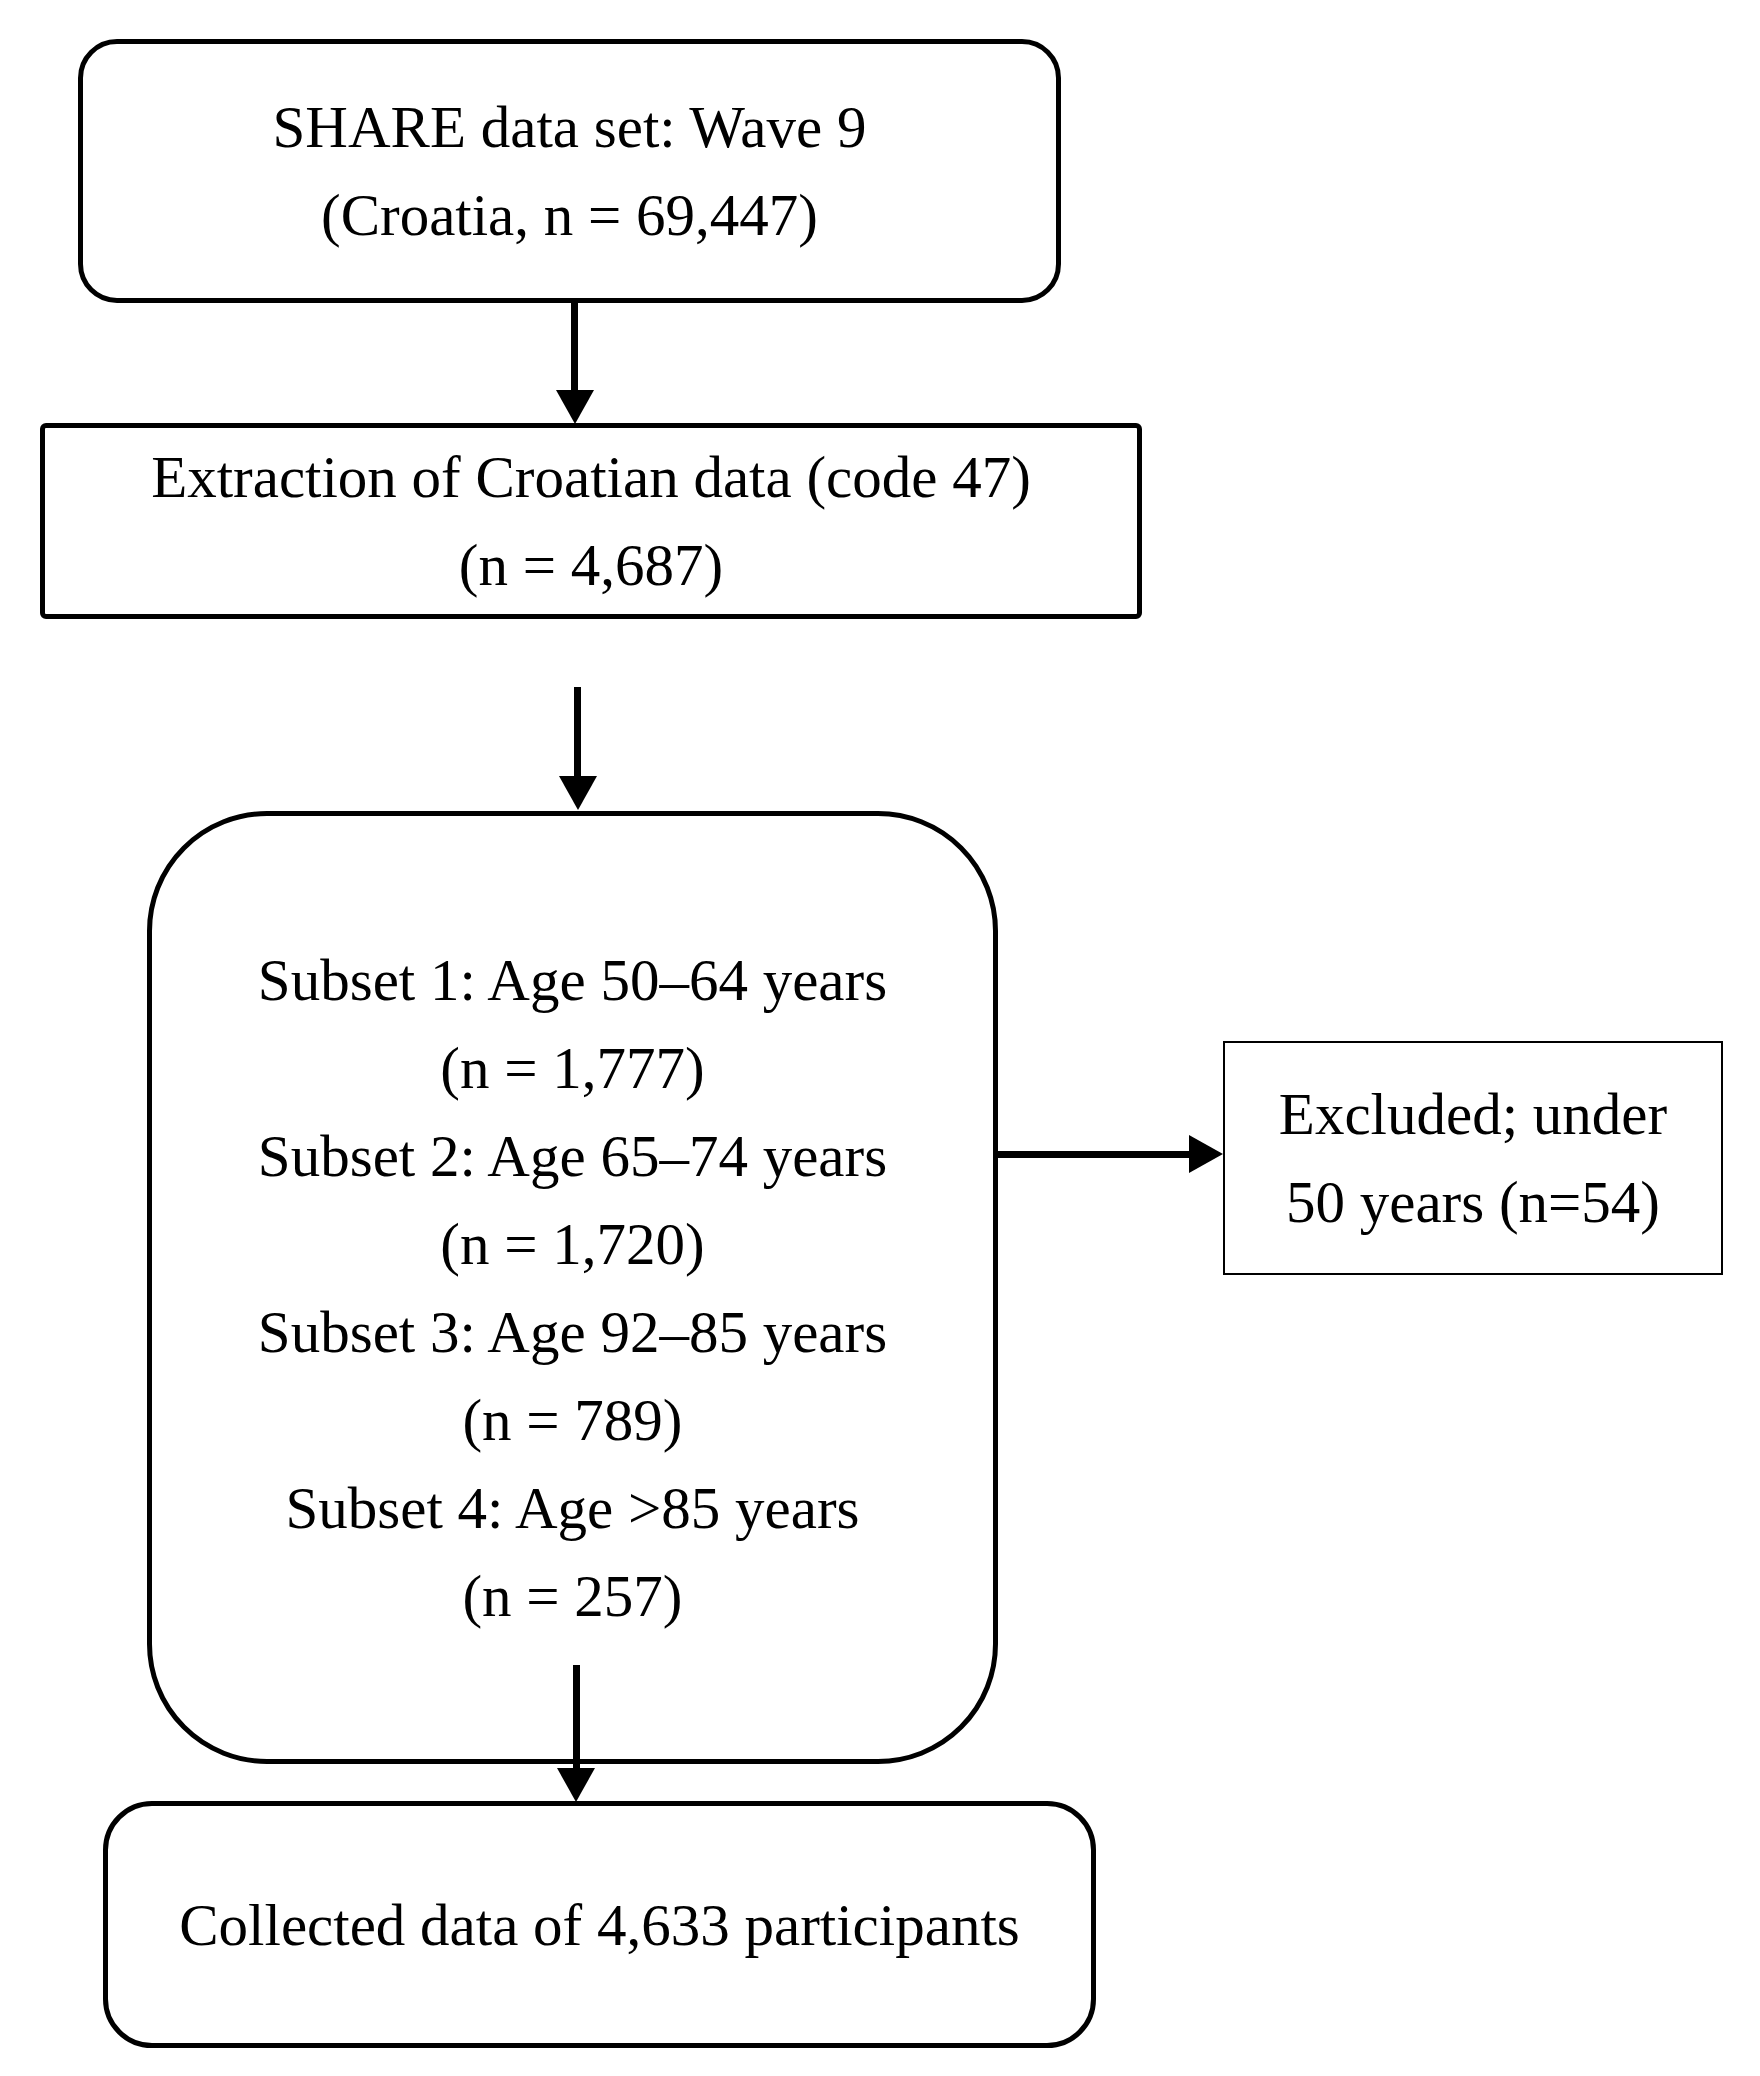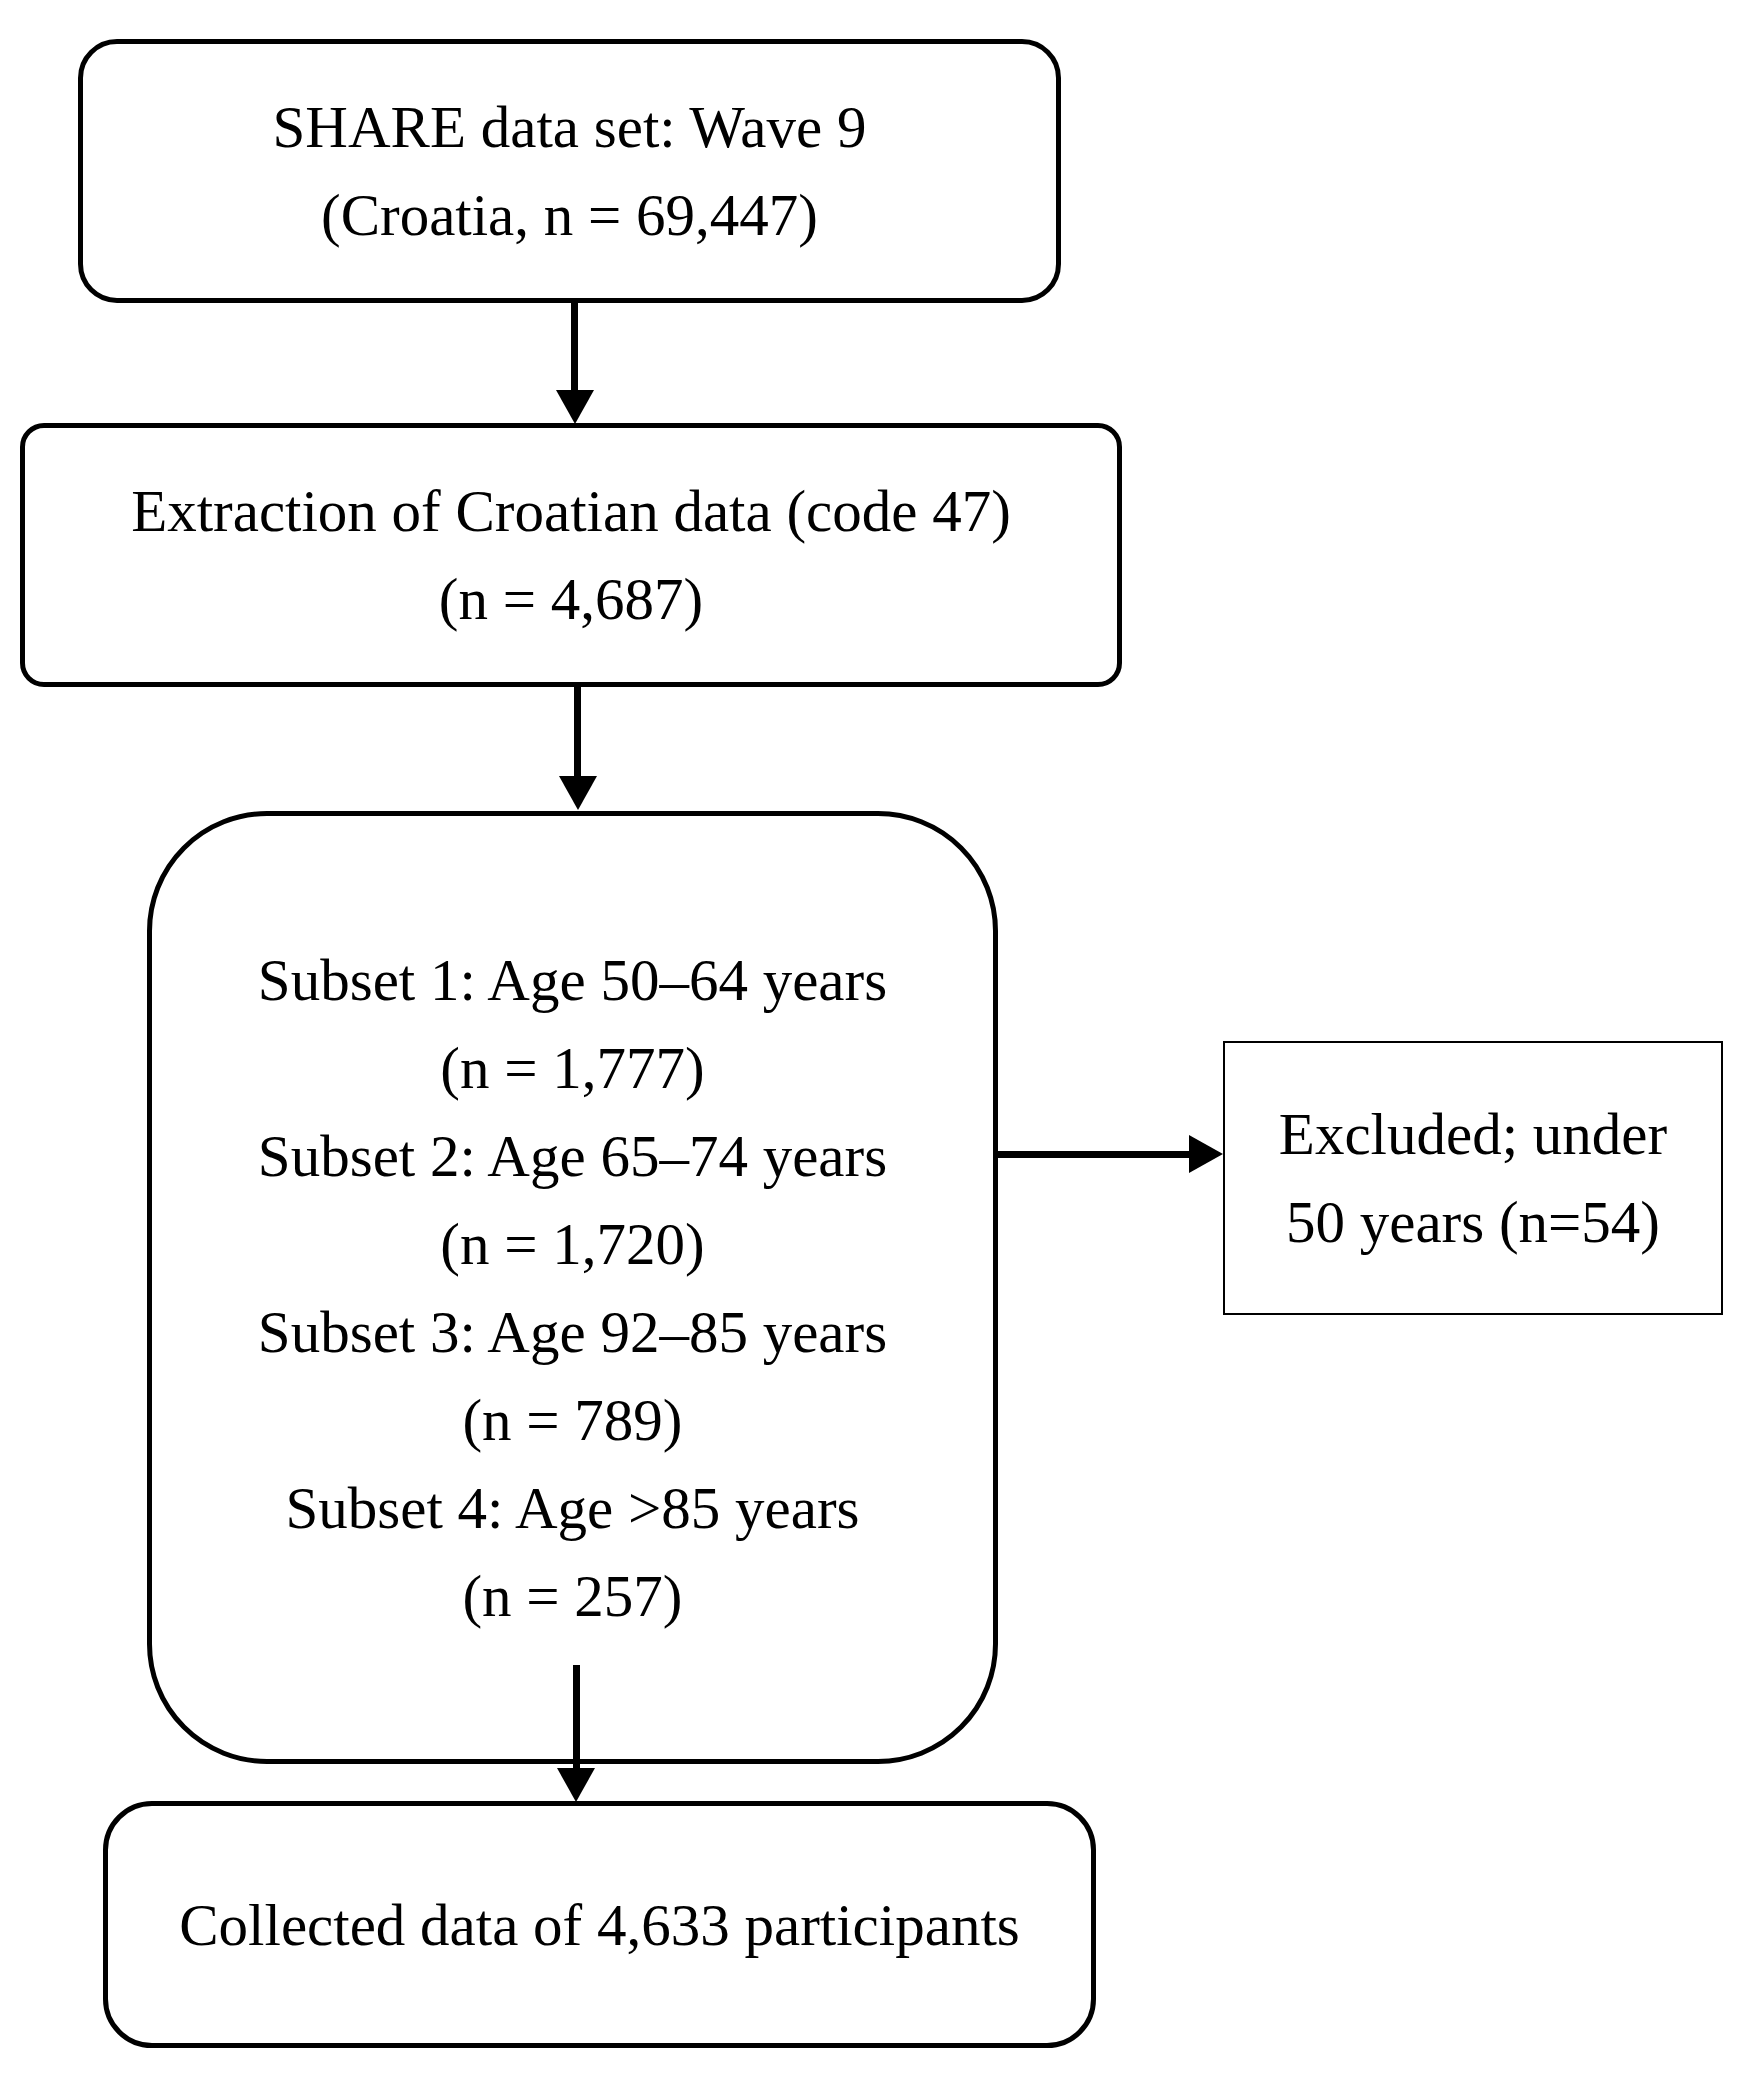--- a/index.html
+++ b/index.html
@@ -26,23 +26,23 @@
     justify-content: center;
     align-items: center;
     text-align: center;
     font-size: 59px;
     line-height: 88px;
   }
   .line { white-space: nowrap; }
   .bold { font-weight: bold; }
 
   #box-share      { left: 78px;  top: 39px;   width: 983px; height: 264px; border-radius: 39px; }
-  #box-extraction { left: 20px;   top: 423px;  width: 1102px; height: 264px; border-radius: 24px; }
+  #box-extraction { left: 40px;   top: 423px;  width: 1102px; height: 196px; border-radius: 6px; }
   #box-subsets    { left: 147px;  top: 811px; width: 851px; height: 953px; border-radius: 120px; }
-  #box-excluded   { left: 1223px; top: 1041px; width: 500px;  height: 274px; border: 2.8px solid #000000; border-radius: 0; align-items: center; }
+  #box-excluded   { left: 1223px; top: 1041px; width: 500px;  height: 234px; border: 2.8px solid #000000; border-radius: 0; align-items: center; }
   #box-analysis   { left: 103px;  top: 1801px; width: 993px; height: 247px; border-radius: 49px; }
 
   .stem-v { position: absolute; width: 7px; background: #000000; }
   .stem-h { position: absolute; height: 7px; background: #000000; }
   .head-down {
     position: absolute; width: 0; height: 0;
     border-left: 19px solid transparent;
     border-right: 19px solid transparent;
     border-top: 34px solid #000000;
   }

